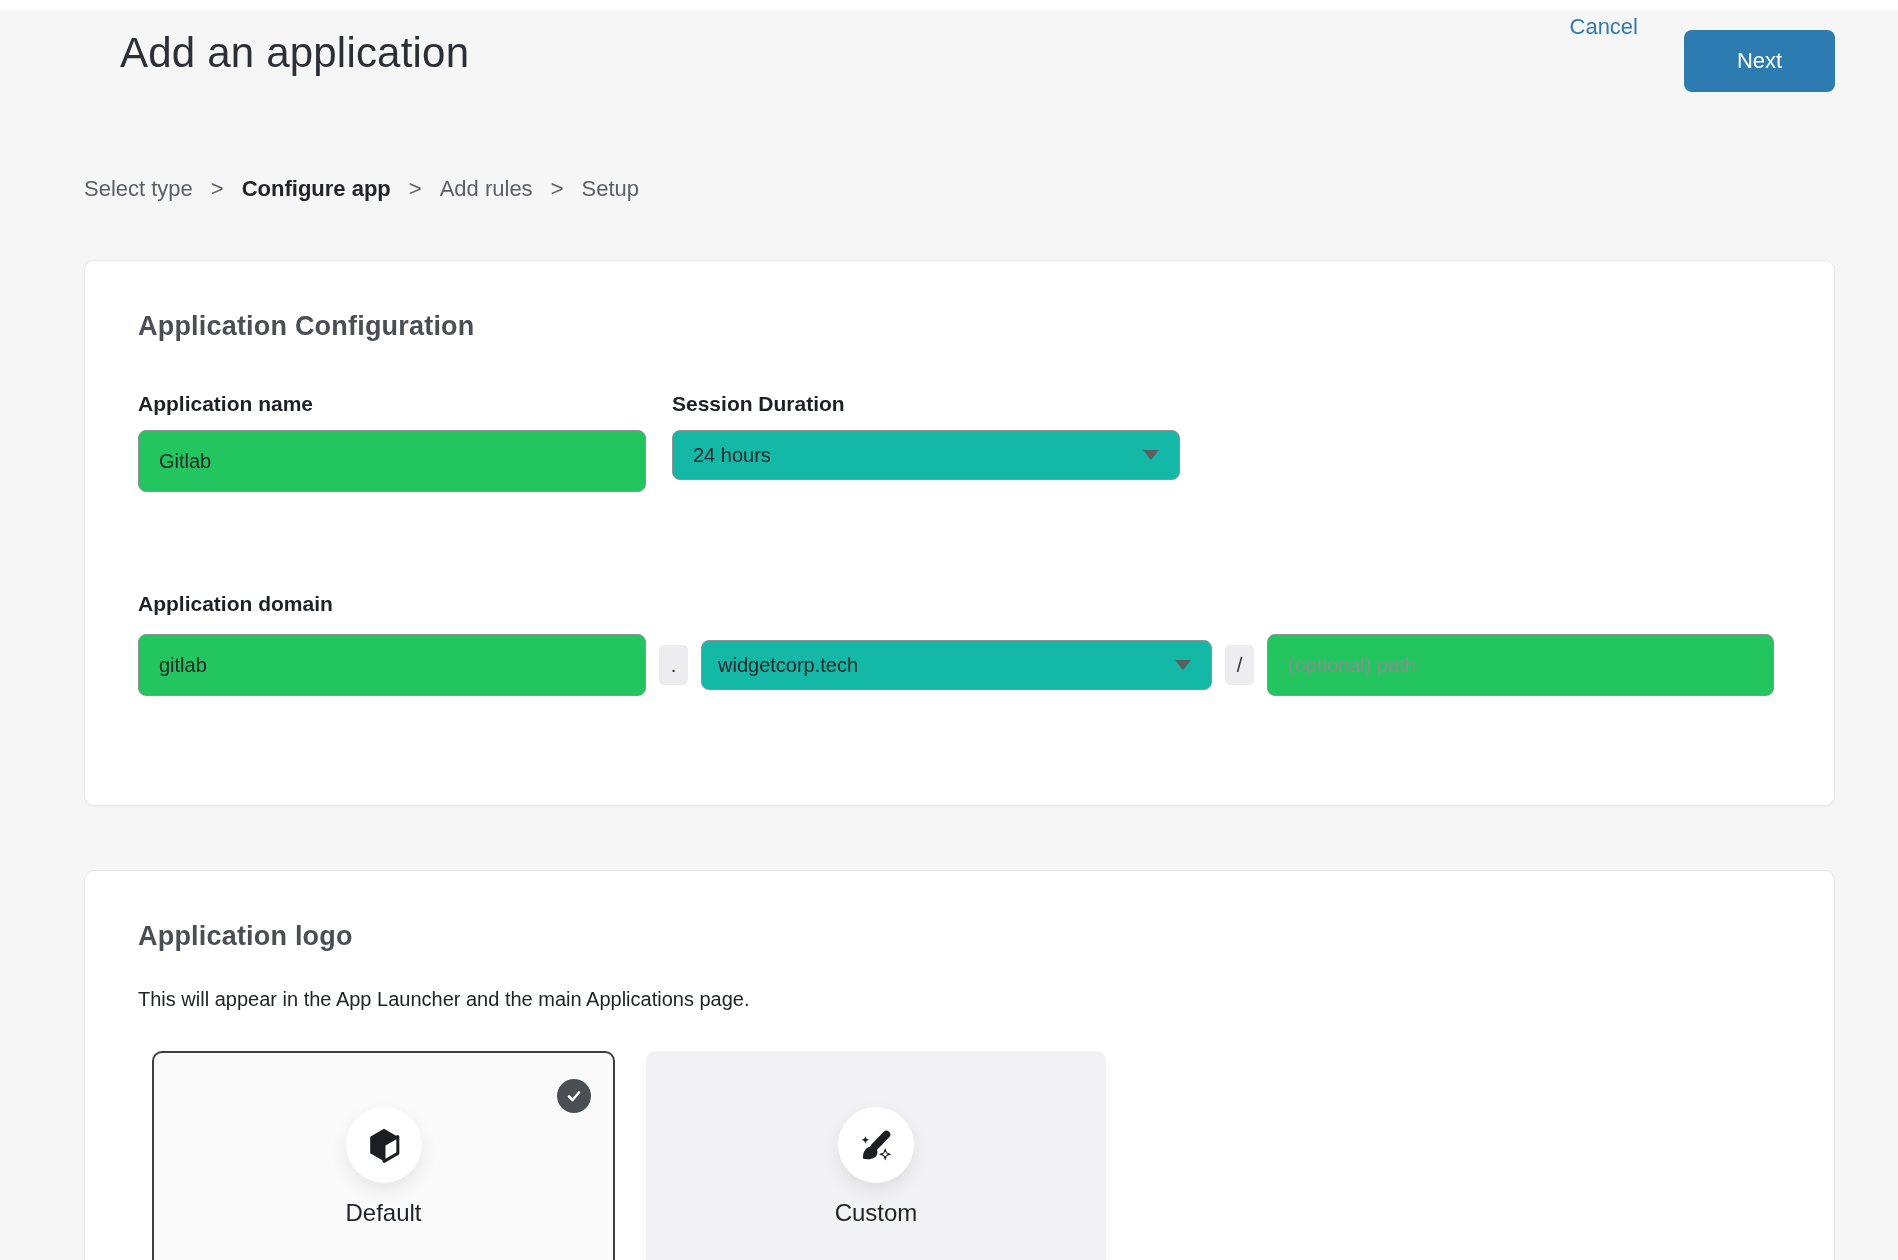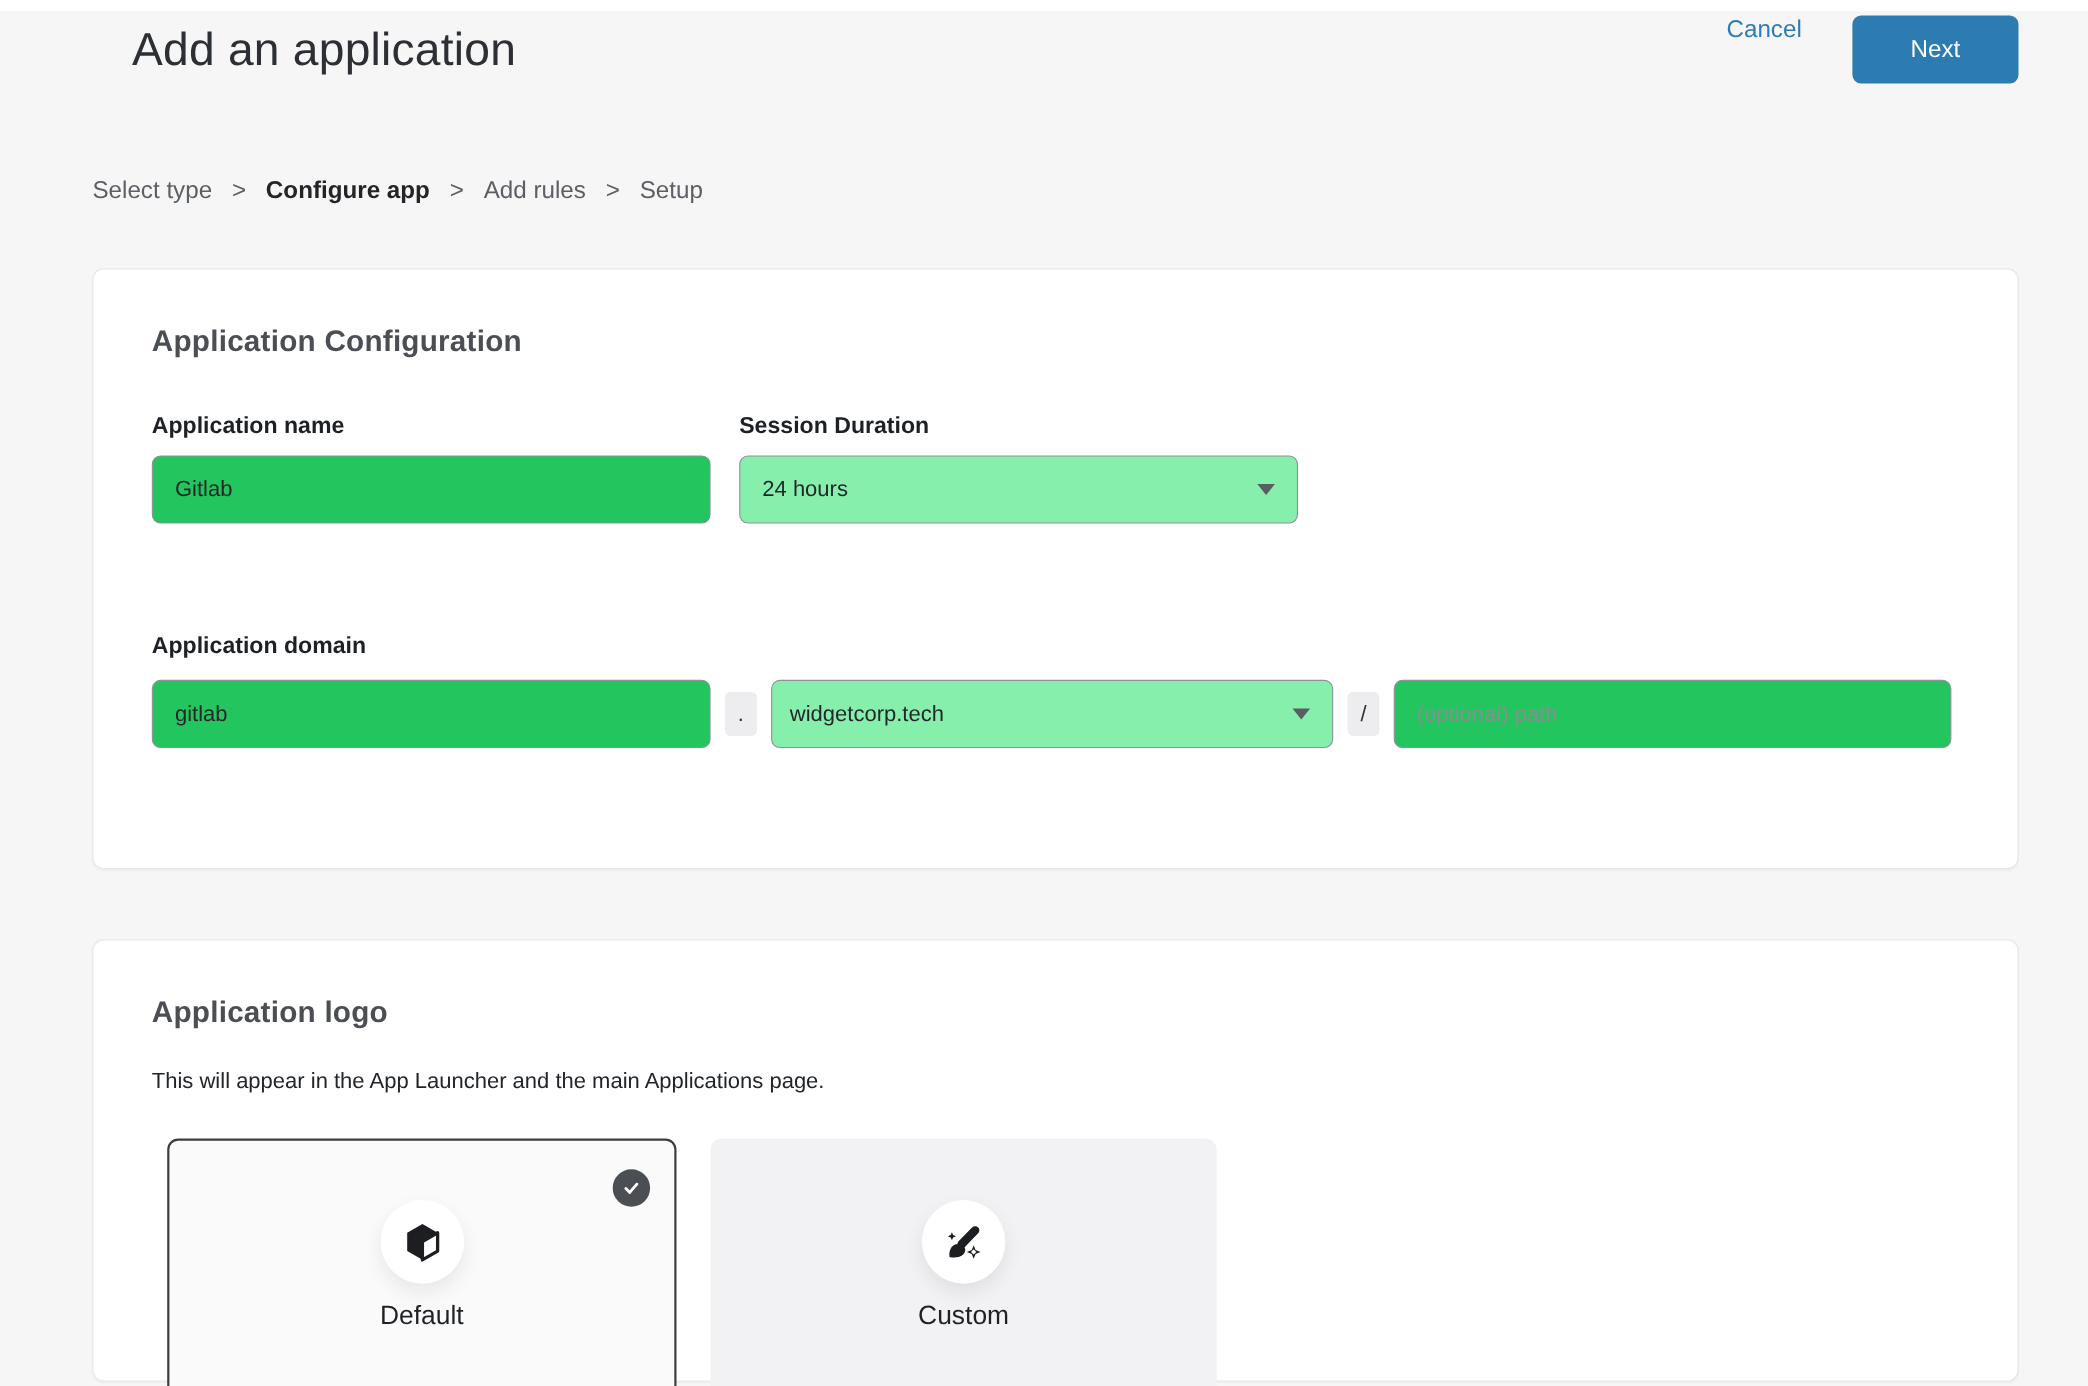--- a/index.html
+++ b/index.html
@@ -22,20 +22,21 @@
   }
   .header-actions { display: flex; align-items: flex-start; gap: 46px; }
   .cancel-link {
     font-size: 22px; color: #2e7cb3; background: none; border: none; cursor: pointer;
     font-family: inherit;
   }
   .next-button {
     width: 151px; height: 62px; border: none; border-radius: 8px;
     background: #2c7bb1; color: #ffffff; font-size: 22px; cursor: pointer;
     font-family: inherit;
+    margin-top: 16px;
   }
 
   
   .breadcrumb {
     display: flex; align-items: center; gap: 18px;
     margin: 84px 0 0 84px; font-size: 22px; color: #5c6065;
   }
   .crumb { cursor: pointer; }
   .crumb.active { font-weight: 700; color: #222428; }
   .crumb-sep { color: #5c6065; }
@@ -58,22 +59,22 @@
   .field { width: 508px; }
   .field-label { font-size: 21px; font-weight: 700; color: #1d2024; display: block; }
   .text-input {
     margin-top: 14px; width: 100%; height: 62px;
     border: 1px solid #8e9196; border-radius: 8px;
     padding: 0 20px; font-size: 20px; color: #24262a; background: #22c55e;
     font-family: inherit; outline: none;
   }
   .text-input::placeholder { color: #8a8d92; }
   .select-box {
-    margin-top: 14px; height: 62px;
-    border: 1px solid #8e9196; border-radius: 8px; background: #86efac;
+    margin-top: 14px; height: 50px;
+    border: 1px solid #8e9196; border-radius: 8px; background: #14b8a6;
     display: flex; align-items: center; justify-content: space-between;
     padding: 0 20px; font-size: 20px; color: #24262a; cursor: pointer;
   }
   .chevron-down {
     width: 0; height: 0;
     border-left: 8px solid transparent; border-right: 8px solid transparent;
     border-top: 10px solid #5a5d62;
   }
 
   .domain-section { margin-top: 100px; }

